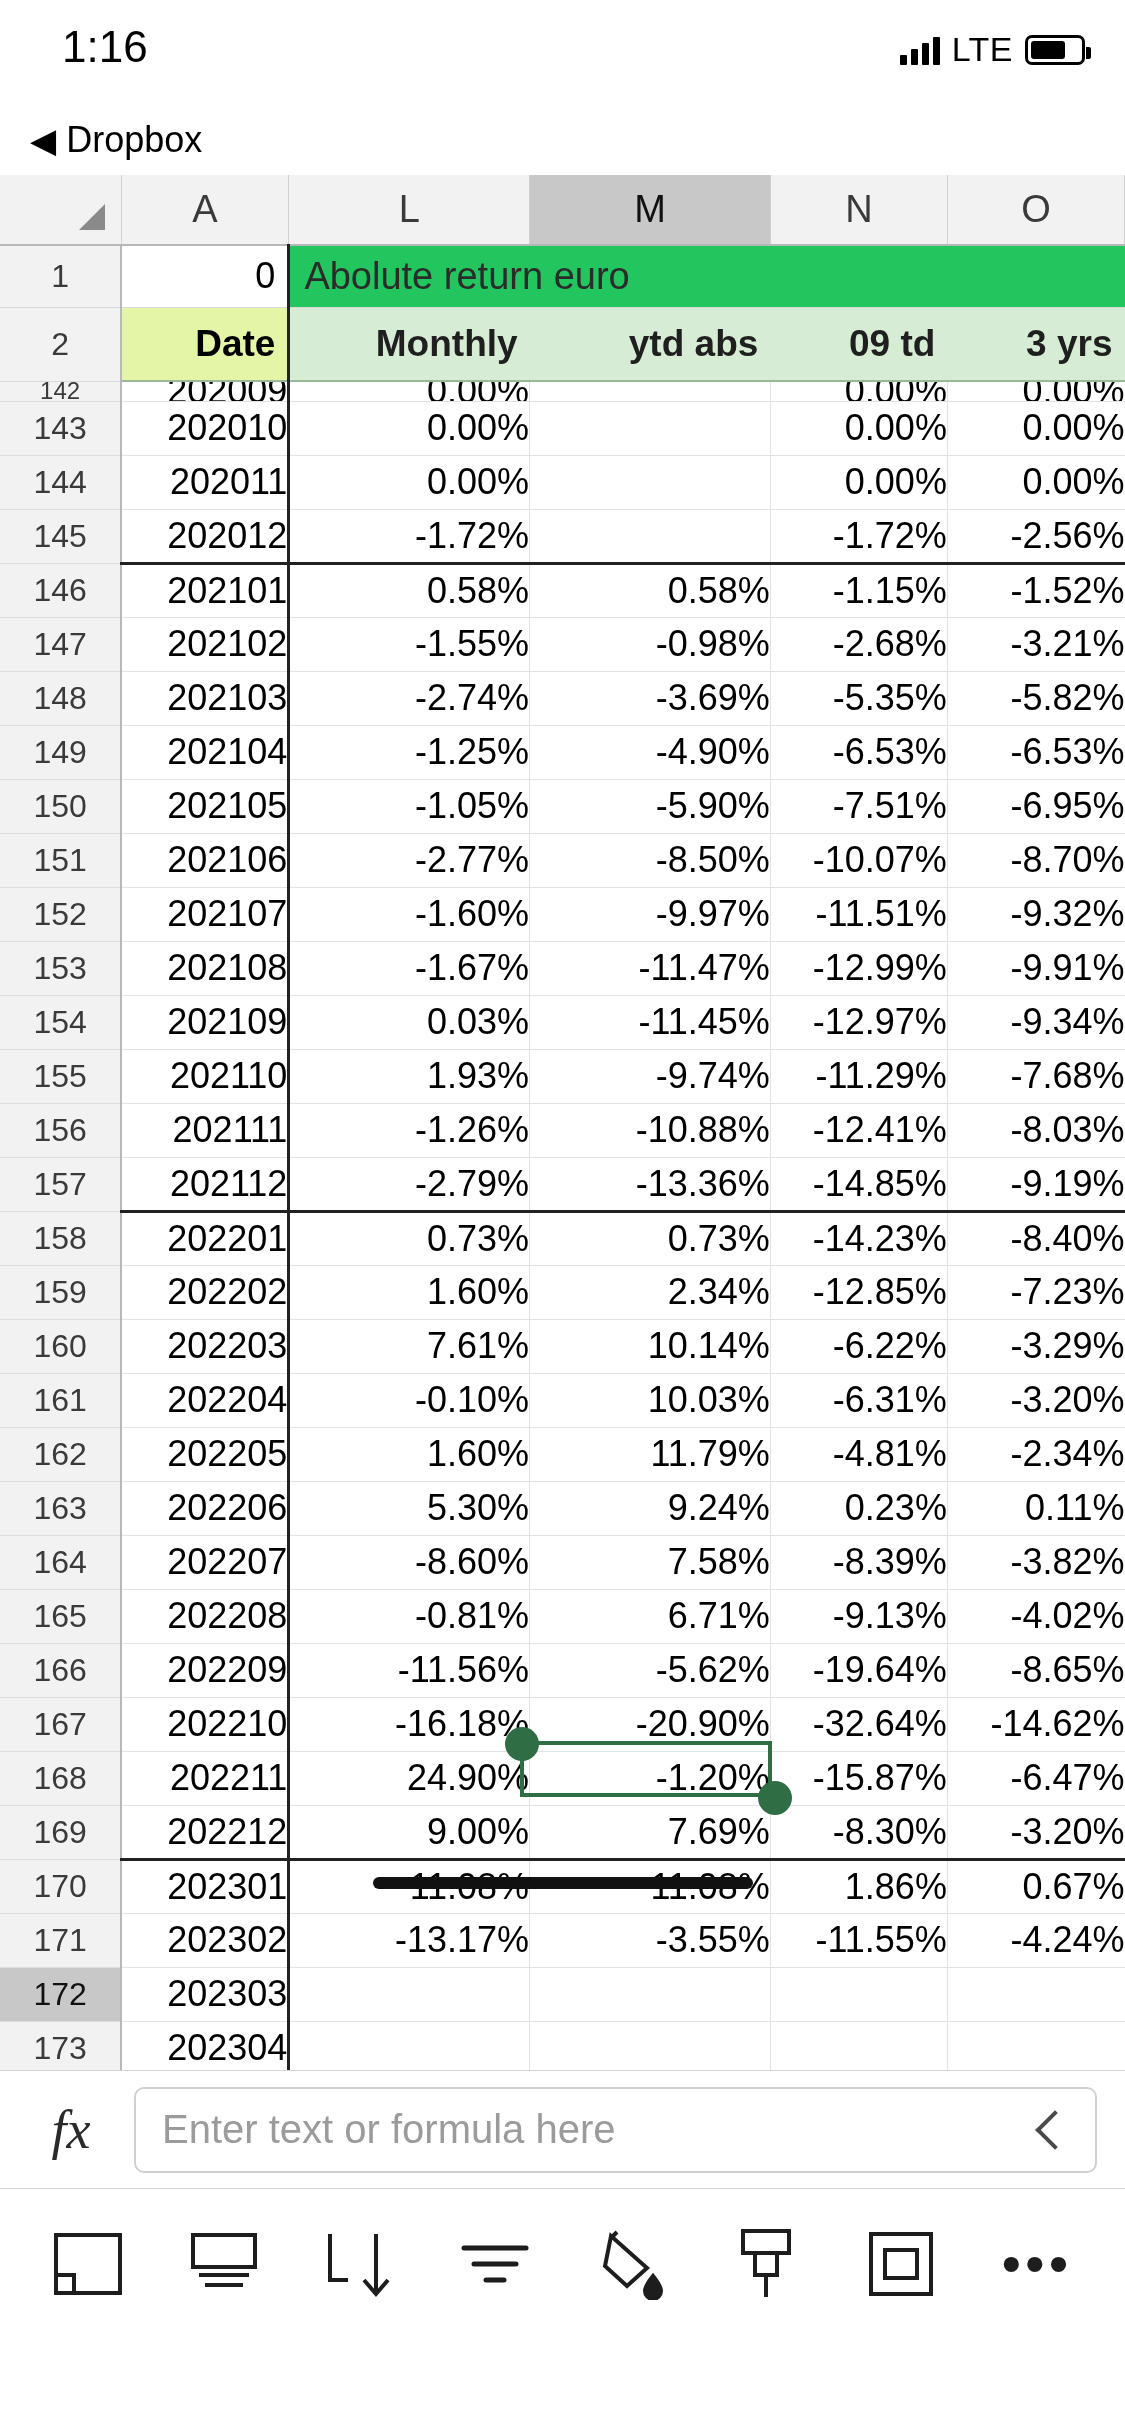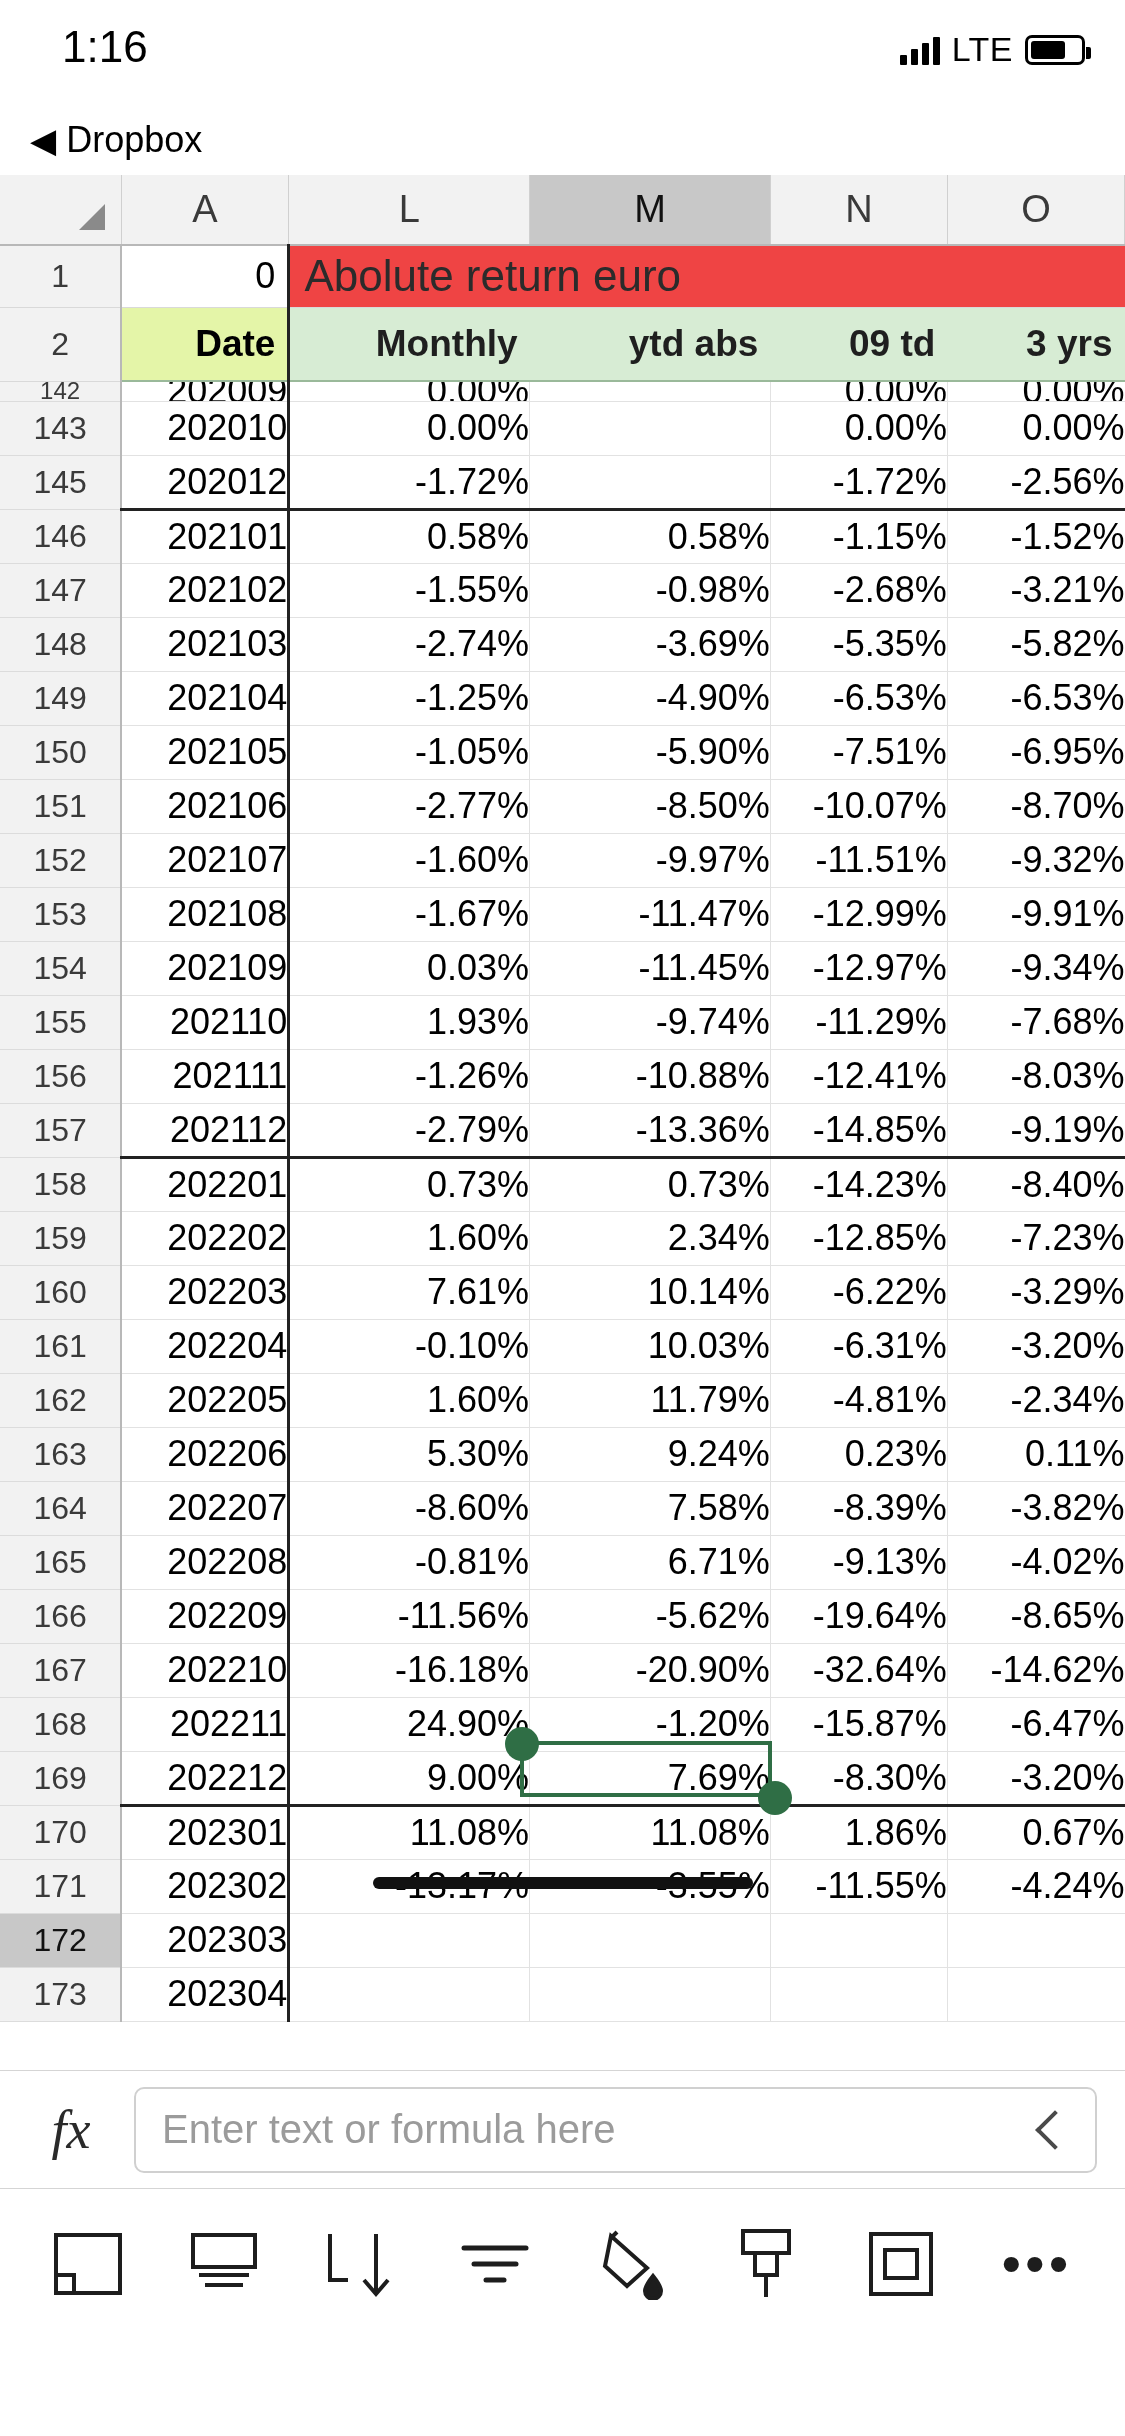--- a/index.html
+++ b/index.html
@@ -98,22 +98,22 @@
   col.c-head { width: 78px; }
   col.c-a { width: 108px; }
   col.c-l { width: 155px; }
   col.c-m { width: 155px; }
   col.c-n { width: 114px; }
   col.c-o { width: 114px; }
 
   
   .frozen-rows td { border-bottom: 1px solid #d9d9d9; }
   .r1 td.label {
-    background:#ef4444; text-align:left; padding-left: 14px;
-    font-size: 44px; color:#2b2b2b; height: 62px;
+    background:#22c55e; text-align:left; padding-left: 14px;
+    font-size: 38px; color:#2b2b2b; height: 62px;
   }
   .r1 td.aval {
     background:#fff; text-align:right; padding-right:12px; font-size:36px;
     border-right: 3px solid #222; height:62px;
   }
   .r2 td.hdr {
     background:#d7ecd4; text-align:right; padding-right:12px;
     font-weight:bold; font-size:37px; color:#1f1f1f; height: 74px;
     border-bottom: 2px solid #9ab99a;
   }
@@ -245,20 +245,28 @@
         <tbody id="rows-body">
           <tr>
             <td class="rowhead">143</td>
             <td class="cell colA">202010</td>
             <td class="cell">0.00%</td>
             <td class="cell"></td>
             <td class="cell">0.00%</td>
             <td class="cell lastcol">0.00%</td>
           </tr>
           <tr>
+            <td class="rowhead">144</td>
+            <td class="cell colA">202011</td>
+            <td class="cell">0.00%</td>
+            <td class="cell"></td>
+            <td class="cell">0.00%</td>
+            <td class="cell lastcol">0.00%</td>
+          </tr>
+          <tr>
             <td class="rowhead">145</td>
             <td class="cell colA">202012</td>
             <td class="cell">-1.72%</td>
             <td class="cell"></td>
             <td class="cell">-1.72%</td>
             <td class="cell lastcol">-2.56%</td>
           </tr>
           <tr>
             <td class="rowhead">146</td>
             <td class="cell colA bandtop">202101</td>

